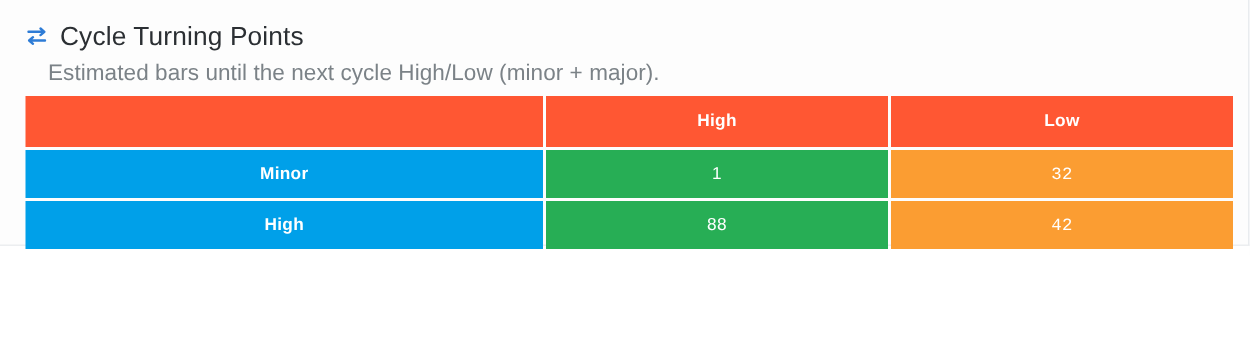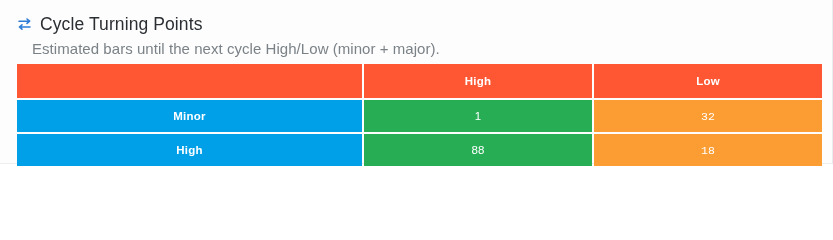--- a/index.html
+++ b/index.html
@@ -145,19 +145,19 @@
       </thead>
       <tbody>
         <tr>
           <td class="c-rowlbl">Minor</td>
           <td class="c-green">1</td>
           <td class="c-orange">32</td>
         </tr>
         <tr>
           <td class="c-rowlbl">High</td>
           <td class="c-green">88</td>
-          <td class="c-orange">18</td>
+          <td class="c-orange">42</td>
         </tr>
       </tbody>
     </table>
   </div>
 
 </div>
 
 </body></html>

